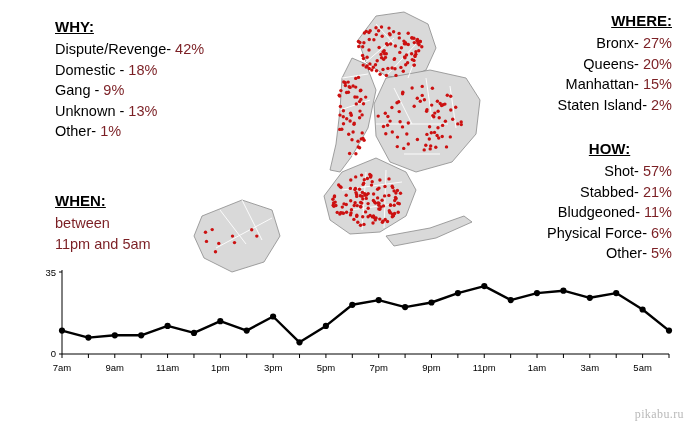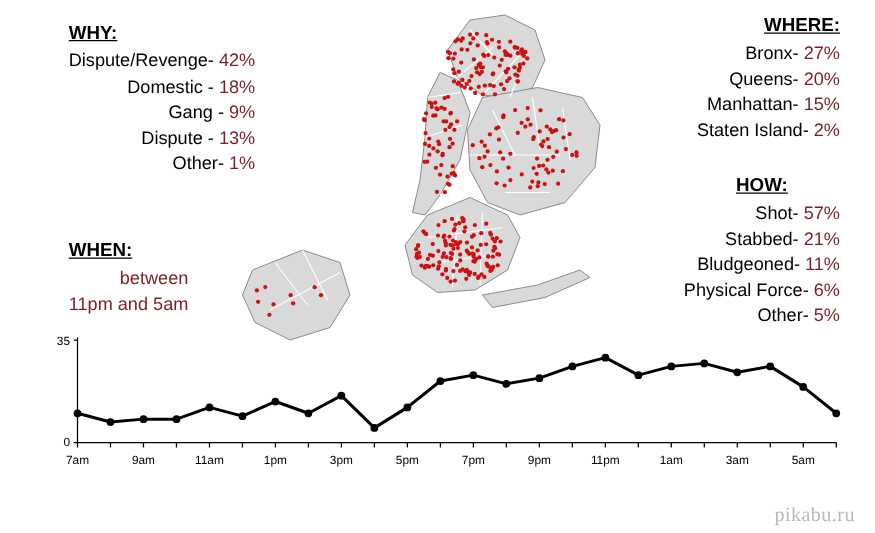--- a/index.html
+++ b/index.html
@@ -12,21 +12,21 @@
     position:relative;
   }
   .stage{position:relative;width:692px;height:426px;}
 
   
   .panel{position:absolute;}
   .panel .head{
     font-weight:bold;font-size:15px;text-decoration:underline;
     margin-bottom:4px;color:#000;
   }
-  .panel .row{font-size:14.5px;line-height:20.5px;white-space:nowrap;color:#000;text-align:right;}
+  .panel .row{font-size:14.5px;line-height:20.5px;white-space:nowrap;color:#000;}
   .panel .row .val{color:#7b1f24;}
 
   #why{left:55px;top:18px;text-align:left;}
   #why .head{text-align:left;}
   #when{left:55px;top:192px;text-align:left;}
   #when .row{color:#7b1f24;}
   #where{right:20px;top:12px;text-align:right;}
   #where .head{text-align:right;}
   #how{right:20px;top:140px;text-align:right;}
   #how .head{text-align:center;}
@@ -36,35 +36,35 @@
   #map svg{display:block;}
 
   
   #chart{position:absolute;left:22px;top:262px;width:655px;height:130px;}
   #chart svg{display:block;}
   .ticklabel{font-family:"Liberation Sans",sans-serif;font-size:9.5px;fill:#000;}
 
   
   #watermark{
     position:absolute;right:8px;bottom:4px;
-    font-size:16px;color:#b9b9b9;letter-spacing:.4px;
+    font-size:12px;color:#b9b9b9;letter-spacing:.4px;
     font-family:"Liberation Serif", serif;
   }
 </style>
 </head>
 <body>
 
 <div class="stage">
 
   <div class="panel" id="why">
     <div class="head">WHY:</div>
     <div class="row"><span>Dispute/Revenge-</span> <span class="val">42%</span></div>
     <div class="row"><span>Domestic - </span><span class="val">18%</span></div>
     <div class="row"><span>Gang - </span><span class="val">9%</span></div>
-    <div class="row"><span>Dispute - </span><span class="val">13%</span></div>
+    <div class="row"><span>Unknown - </span><span class="val">13%</span></div>
     <div class="row"><span>Other- </span><span class="val">1%</span></div>
   </div>
 
   <div class="panel" id="when">
     <div class="head">WHEN:</div>
     <div class="row">between</div>
     <div class="row">11pm and 5am</div>
   </div>
 
   <div class="panel" id="where">

